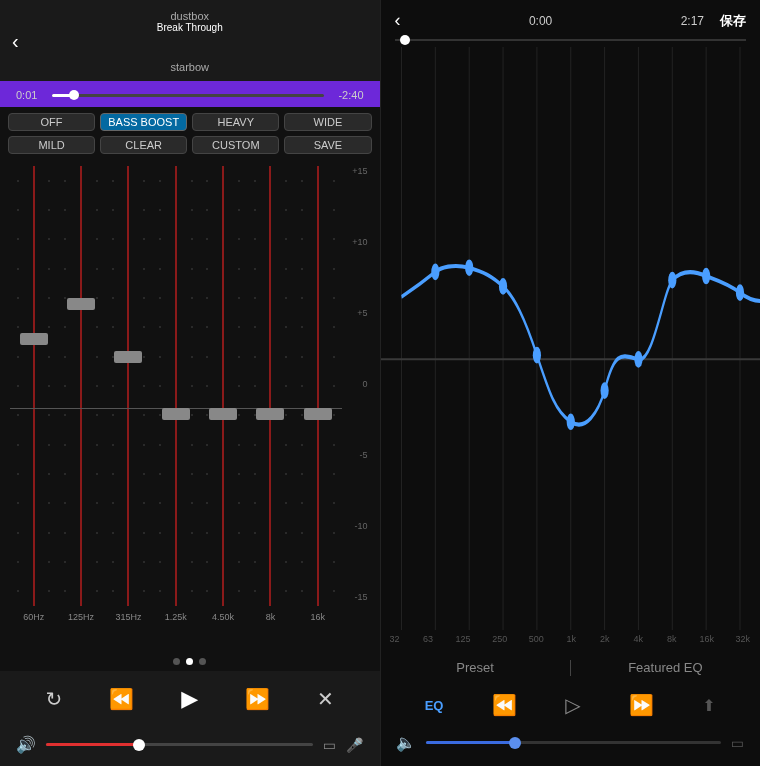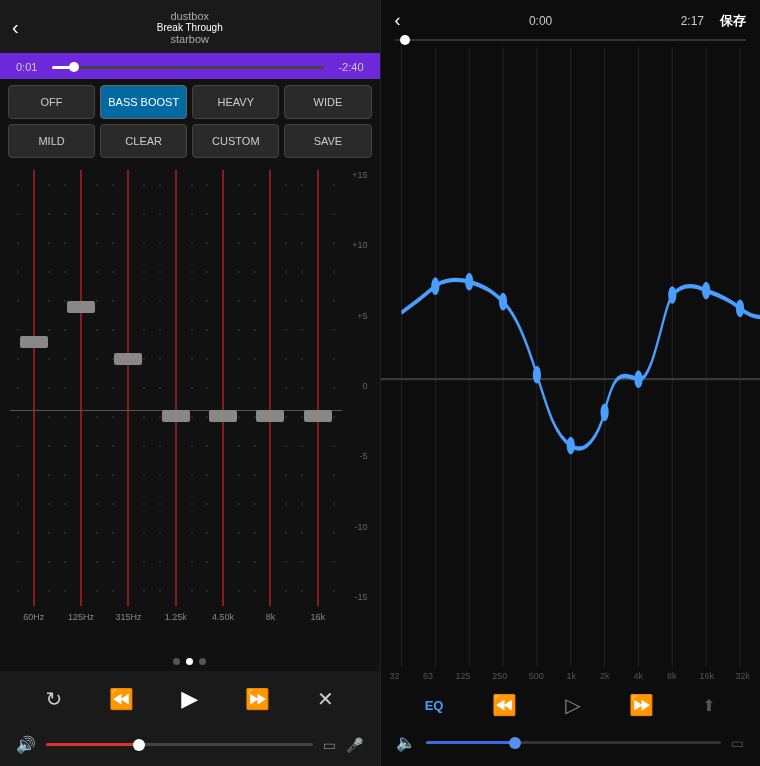--- a/index.html
+++ b/index.html
@@ -43,20 +43,21 @@
       font-size: 11px;
     }
     .track-title {
       color: #fff;
       font-size: 10px;
       font-weight: 400;
     }
     .track-album {
       color: #aaa;
       font-size: 11px;
+      margin-top: 28px;
     }
     .track-count {
       color: #ccc;
       font-size: 11px;
       margin-top: 2px;
     }
 
     
     .seekbar-area {
       background: #6d28d9;
@@ -106,21 +107,21 @@
       display: grid;
       grid-template-columns: repeat(4, 1fr);
       gap: 5px;
     }
     .preset-btn {
       background: #2a2a2a;
       border: 1px solid #444;
       border-radius: 4px;
       color: #ccc;
       font-size: 11px;
-      padding: 10px 0;
+      padding: 2px 0;
       text-align: center;
       cursor: pointer;
     }
     .preset-btn.active {
       background: #0369a1;
       color: #fff;
       border-color: #666;
     }
 
     
@@ -1022,20 +1023,25 @@
     <span class="freq-label">250</span>
     <span class="freq-label">500</span>
     <span class="freq-label">1k</span>
     <span class="freq-label">2k</span>
     <span class="freq-label">4k</span>
     <span class="freq-label">8k</span>
     <span class="freq-label">16k</span>
     <span class="freq-label">32k</span>
   </div>
 
+  <div class="eq-tabs">
+    <span class="eq-tab">Preset</span>
+    <div class="eq-tab-divider"></div>
+    <span class="eq-tab">Featured EQ</span>
+  </div>
 
   <div class="right-transport">
     <span class="rt-btn eq-active">EQ</span>
     <span class="rt-btn" style="font-size:20px;">⏪</span>
     <span class="rt-btn" style="font-size:20px;color:#888;">▷</span>
     <span class="rt-btn" style="font-size:20px;">⏩</span>
     <span class="rt-btn" style="font-size:16px;">⬆</span>
   </div>
 
   <div class="right-volume-area">

